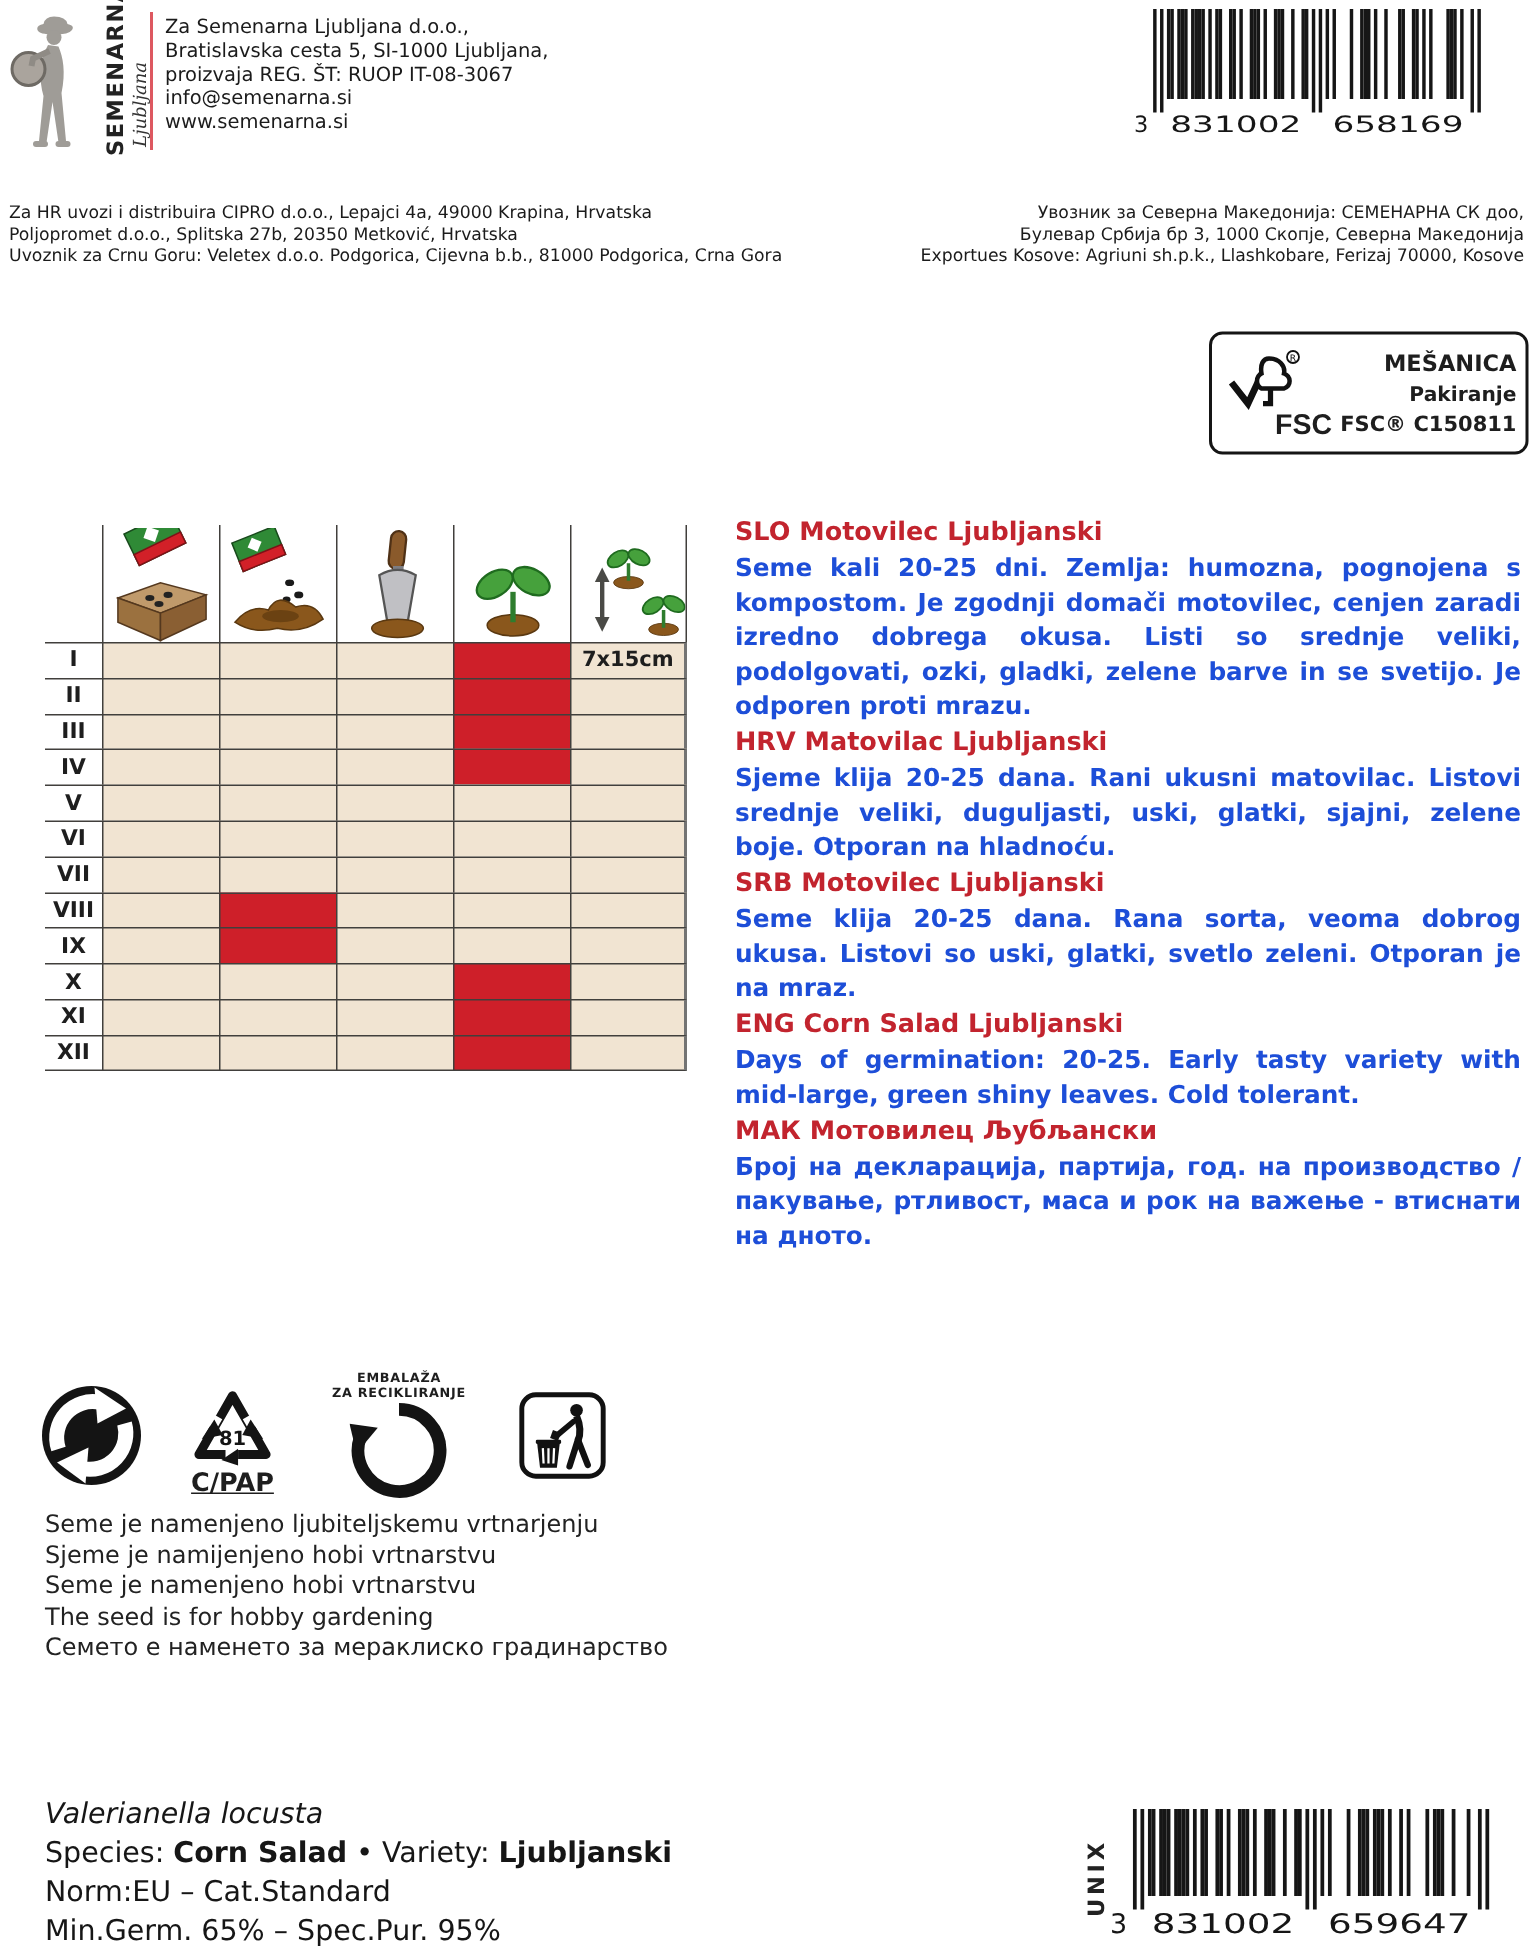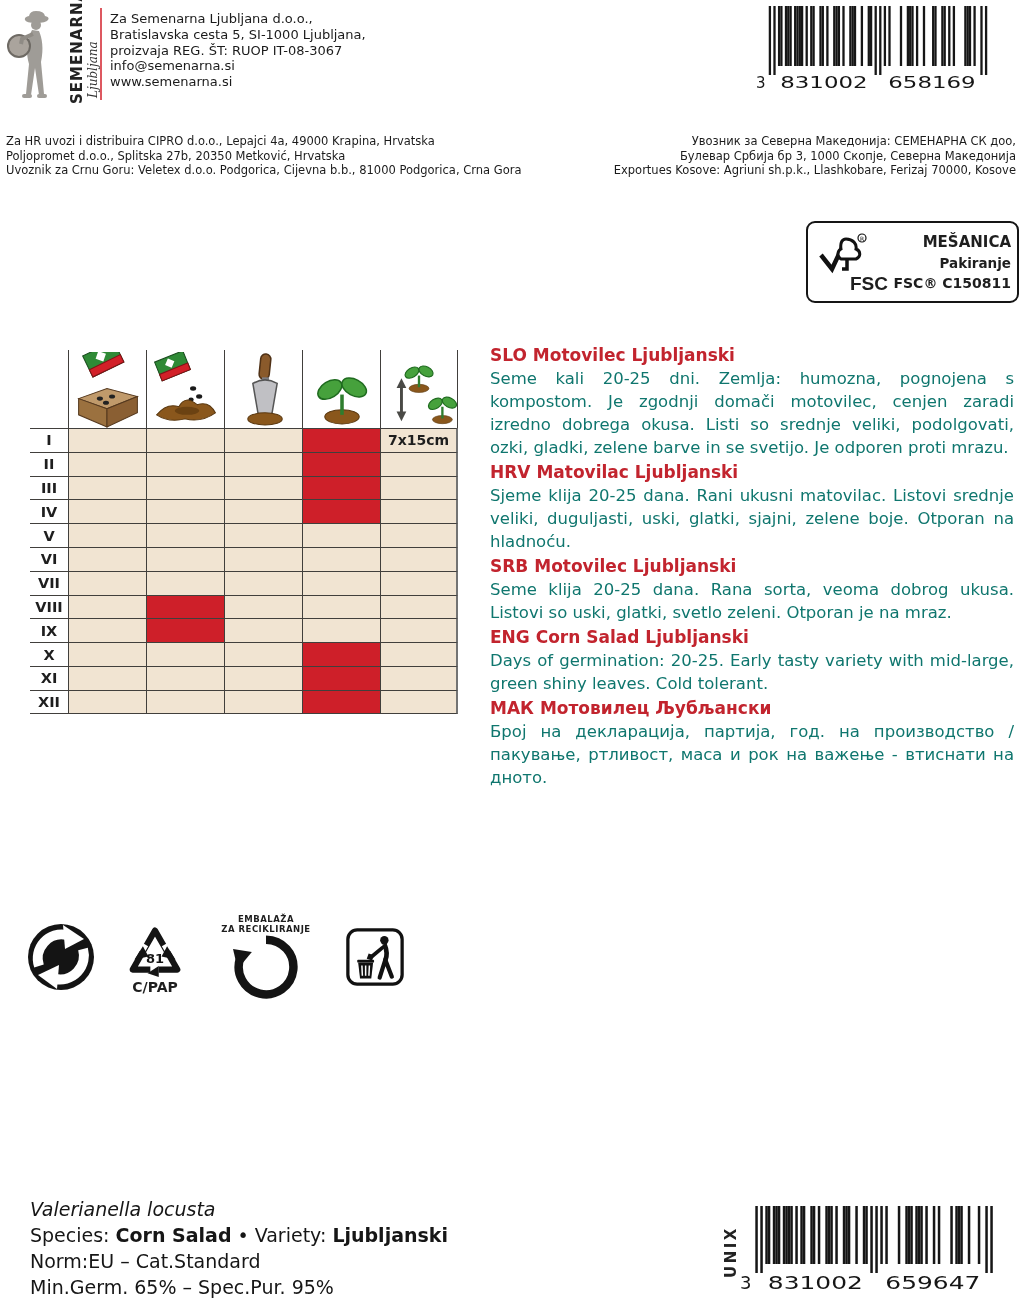--- a/index.html
+++ b/index.html
@@ -34,25 +34,25 @@
   .cal-grid{display:grid;grid-template-columns:38px repeat(5,78px);grid-auto-rows:23.8px;}
   .cal-label{border-top:1px solid #413f3c;display:flex;align-items:center;justify-content:center;
              font-weight:bold;font-size:14.5px;background:#fff;}
   .cal-cell{border-top:1px solid #413f3c;border-left:1px solid #413f3c;background:var(--beige);}
   .cal-grid > :nth-child(6n){border-right:2px solid #737373;}
   .cal-grid > :nth-last-child(-n+6){border-bottom:1px solid #413f3c;}
   .cal-cell.red{background:var(--bar-red);}
   .spacing-cell{display:flex;align-items:center;justify-content:center;font-weight:bold;font-size:14px;}
   .descs{position:absolute;left:490px;top:342px;width:524px;}
   .desc-title{color:var(--heading-red);font-weight:bold;font-size:17px;margin:3px 0 2px;}
-  .desc-body{font-size:16.5px;line-height:23px;text-align:justify;color:#0f766e;}
+  .desc-body{font-size:16.5px;line-height:23px;text-align:justify;color:#1d4ed8;font-weight:bold;}
   .recycle-row{position:absolute;left:26px;top:912px;display:flex;align-items:flex-start;}
   .greendot{margin-top:10px;}
   .cpap{width:74px;text-align:center;margin-left:22px;margin-top:12px;}
-  .cpap-label{font-weight:bold;font-size:14px;margin-top:-3px;}
+  .cpap-label{font-weight:bold;font-size:17px;margin-top:-3px;text-decoration:underline;}
   .embalaza{width:120px;text-align:center;margin-left:14px;margin-top:2px;}
   .embalaza-text{font-size:8.5px;font-weight:bold;line-height:10px;letter-spacing:.5px;}
   .tidy{margin-left:20px;margin-top:16px;}
   .purpose{position:absolute;left:30px;top:1006px;font-size:16px;line-height:20.6px;color:#222;}
   .untreated{position:absolute;left:30px;top:1126px;width:968px;font-size:16.5px;line-height:23.5px;color:#161616;}
   .product{position:absolute;left:30px;top:1196px;font-size:19px;line-height:26px;color:#161616;}
   .latin{font-style:italic;font-weight:500;}
   .species-line span,.species-line b{margin-right:6px;}
   .unix{left:722px;top:1278px;font-size:15px;font-weight:bold;letter-spacing:2.5px;color:#222;}
 </style>
@@ -358,20 +358,27 @@
       <path d="M41 17 C44 24 44 30 42 35" stroke="#111" stroke-width="5" fill="none"></path>
       <path d="M42 34 L36 53 M42 34 L49 52" stroke="#111" stroke-width="4.5" fill="none" stroke-linecap="round"></path>
       <path d="M39 21 L27 31" stroke="#111" stroke-width="4" stroke-linecap="round"></path>
       <rect x="23" y="28" width="6" height="6" fill="#111" transform="rotate(20 26 31)"></rect>
       <path d="M13 37 L29 37 L27 54 L15 54 Z" fill="#111"></path>
       <path d="M17 40 L17.5 51 M21 40 L21 51 M25 40 L24.5 51" stroke="#fff" stroke-width="1.6"></path>
       <rect x="12" y="34" width="18" height="3" rx="1" fill="#111"></rect>
     </svg>
   </div>
 
+  <div class="purpose" id="purpose">
+      <div>Seme je namenjeno ljubiteljskemu vrtnarjenju</div>
+      <div>Sjeme je namijenjeno hobi vrtnarstvu</div>
+      <div>Seme je namenjeno hobi vrtnarstvu</div>
+      <div>The seed is for hobby gardening</div>
+      <div>Семето е наменето за мераклиско градинарство</div>
+    </div>
 
   <div class="product">
     <div class="latin">Valerianella locusta</div>
     <div class="species-line">
       <span>Species:</span><b>Corn Salad</b><span>•</span><span>Variety:</span><b>Ljubljanski</b>
     </div>
     <div>Norm:EU – Cat.Standard</div>
     <div>Min.Germ. 65% – Spec.Pur. 95%</div>
   </div>
 

